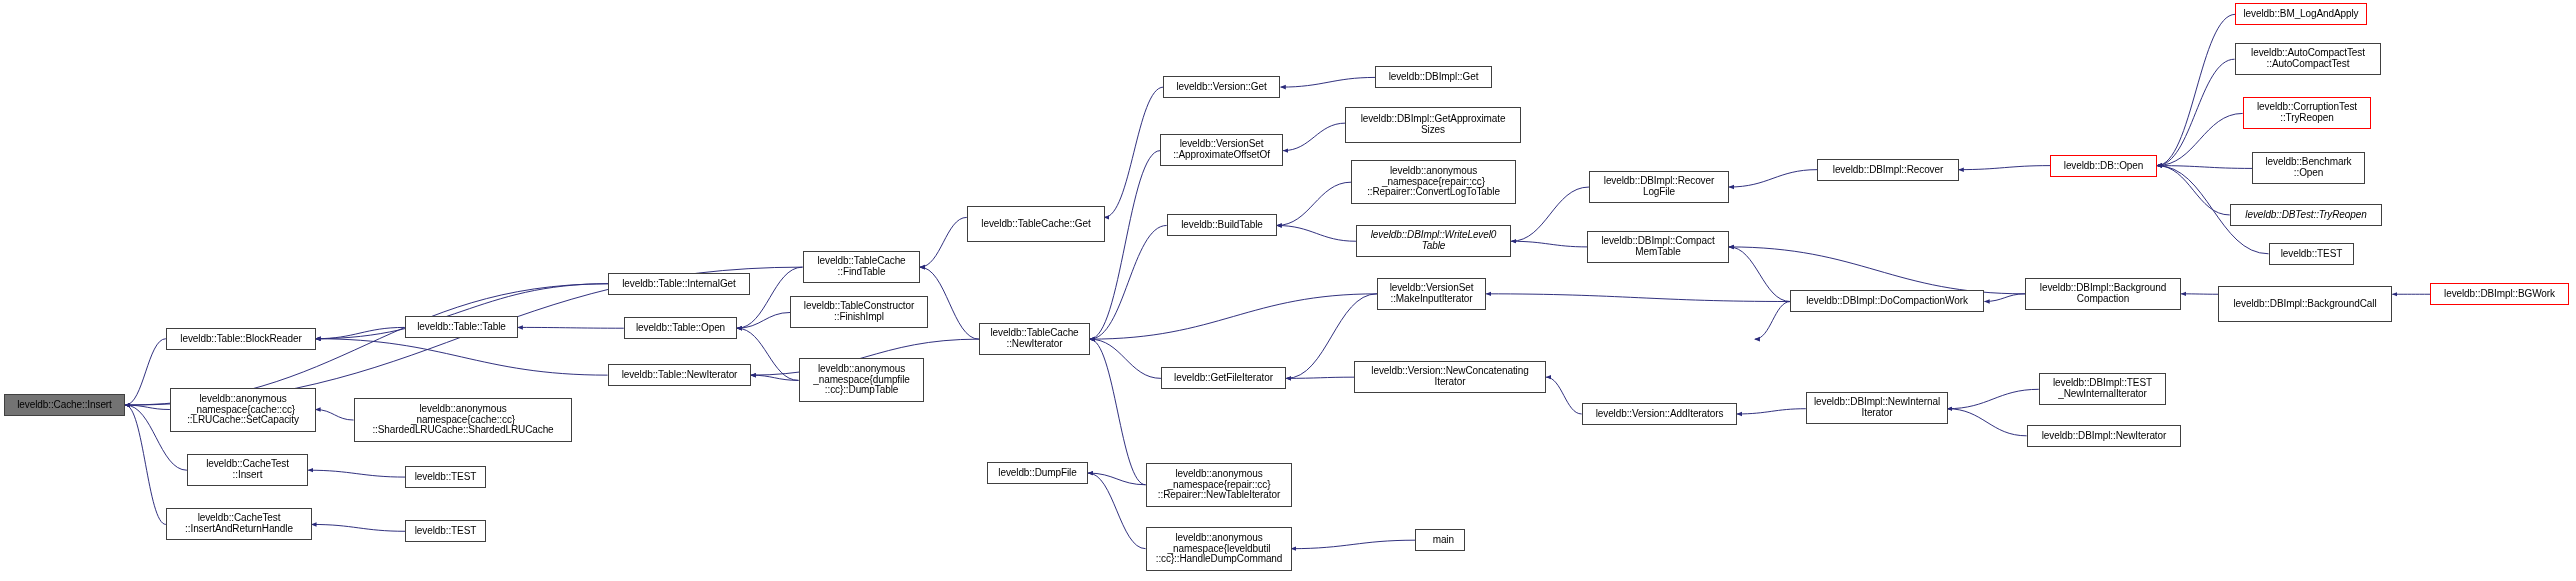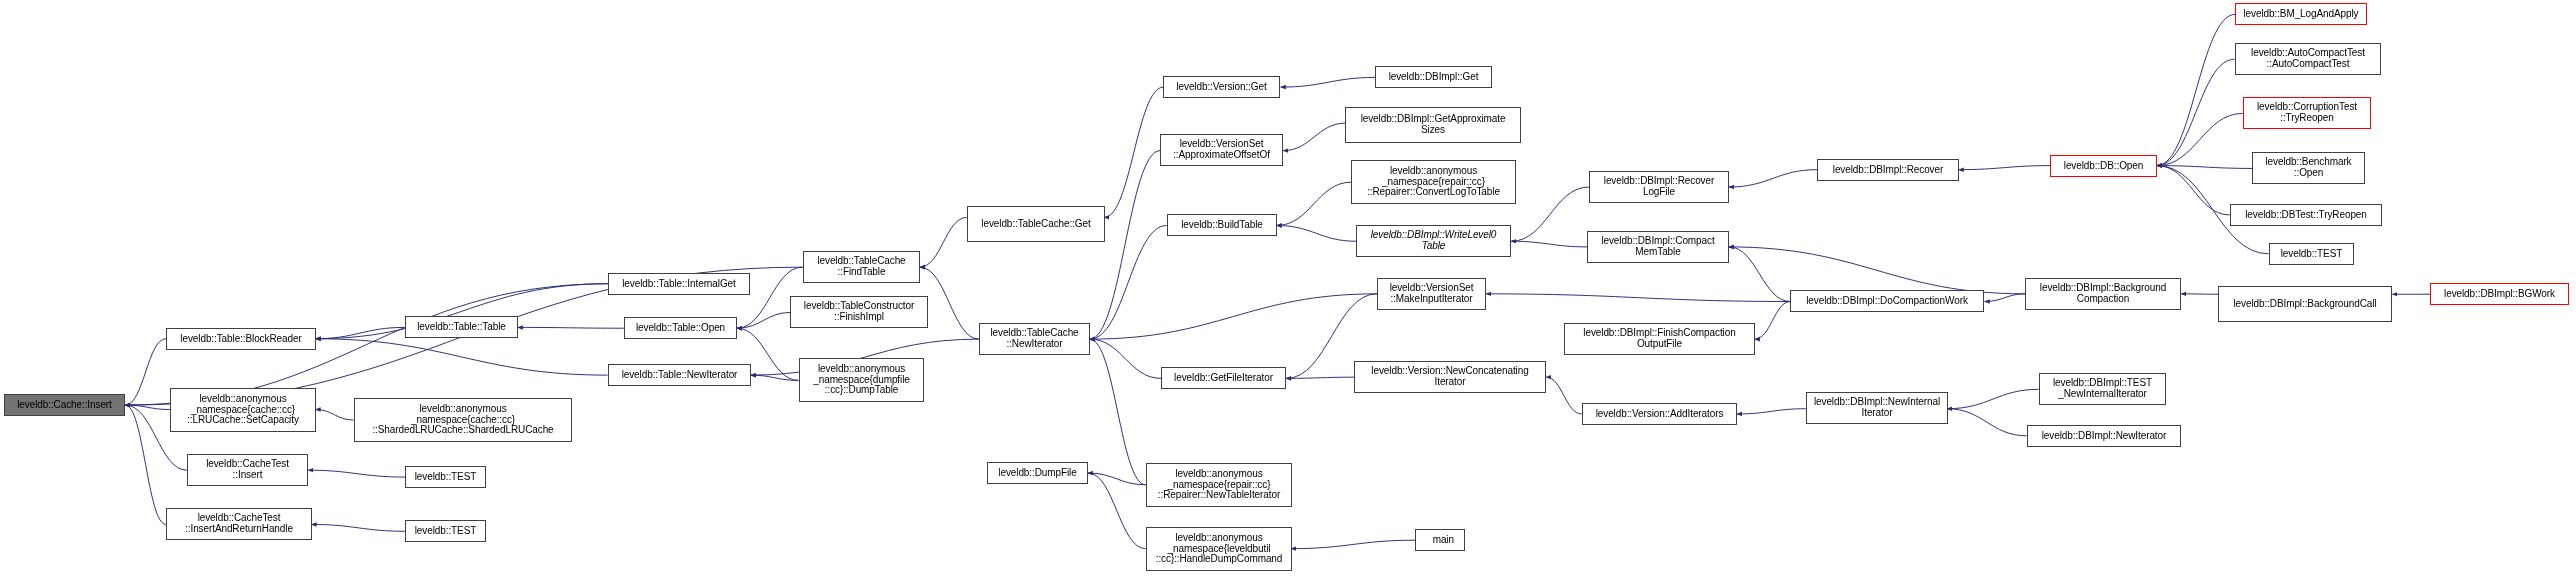--- a/index.html
+++ b/index.html
@@ -165,38 +165,36 @@
 _namespace{repair::cc}
 ::Repairer::ConvertLogToTable</div>
     <div class="node" style="left: 1356px; top: 225px; width: 155px; height: 32px; font-style: italic;">leveldb::DBImpl::WriteLevel0
 Table</div>
     <div class="node" style="left: 1354px; top: 361px; width: 192px; height: 32px;">leveldb::Version::NewConcatenating
 Iterator</div>
     <div class="node" style="left: 1589px; top: 171px; width: 140px; height: 32px;">leveldb::DBImpl::Recover
 LogFile</div>
     <div class="node" style="left: 1587px; top: 231px; width: 142px; height: 32px;">leveldb::DBImpl::Compact
 MemTable</div>
-    <div class="node" style="left: 1564px; top: 323px; width: 191px; height: 32px;">leveldb::DBImpl::FinishCompaction
-OutputFile</div>
     <div class="node" style="left: 1582px; top: 403px; width: 155px; height: 22px;">leveldb::Version::AddIterators</div>
     <div class="node" style="left: 1817px; top: 159px; width: 142px; height: 22px;">leveldb::DBImpl::Recover</div>
     <div class="node" style="left: 1790px; top: 290px; width: 194px; height: 22px;">leveldb::DBImpl::DoCompactionWork</div>
     <div class="node" style="left: 1806px; top: 392px; width: 142px; height: 32px;">leveldb::DBImpl::NewInternal
 Iterator</div>
     <div class="node highlight" style="left: 2050px; top: 155px; width: 107px; height: 22px;">leveldb::DB::Open</div>
     <div class="node" style="left: 2025px; top: 278px; width: 156px; height: 32px;">leveldb::DBImpl::Background
 Compaction</div>
     <div class="node" style="left: 2039px; top: 373px; width: 127px; height: 32px;">leveldb::DBImpl::TEST
 _NewInternalIterator</div>
     <div class="node" style="left: 2027px; top: 425px; width: 154px; height: 22px;">leveldb::DBImpl::NewIterator</div>
     <div class="node highlight" style="left: 2235px; top: 3.2px; width: 132px; height: 22px;">leveldb::BM_LogAndApply</div>
     <div class="node" style="left: 2235px; top: 43px; width: 146px; height: 32px;">leveldb::AutoCompactTest
 ::AutoCompactTest</div>
     <div class="node highlight" style="left: 2243px; top: 97px; width: 128px; height: 32px;">leveldb::CorruptionTest
 ::TryReopen</div>
     <div class="node" style="left: 2252px; top: 152px; width: 113px; height: 32px;">leveldb::Benchmark
 ::Open</div>
-    <div class="node" style="left: 2230px; top: 204px; width: 152px; height: 22px;">leveldb::DBTest::TryReopen</div>
+    <div class="node" style="left: 2230px; top: 204px; width: 152px; height: 22px; font-style: italic;">leveldb::DBTest::TryReopen</div>
     <div class="node" style="left: 2269px; top: 243px; width: 85px; height: 22px;">leveldb::TEST</div>
     <div class="node" style="left: 2218px; top: 286px; width: 174px; height: 36px;">leveldb::DBImpl::BackgroundCall</div>
     <div class="node highlight" style="left: 2430px; top: 283px; width: 139px; height: 22px;">leveldb::DBImpl::BGWork</div>
   </div>
 
 
 </body></html>

